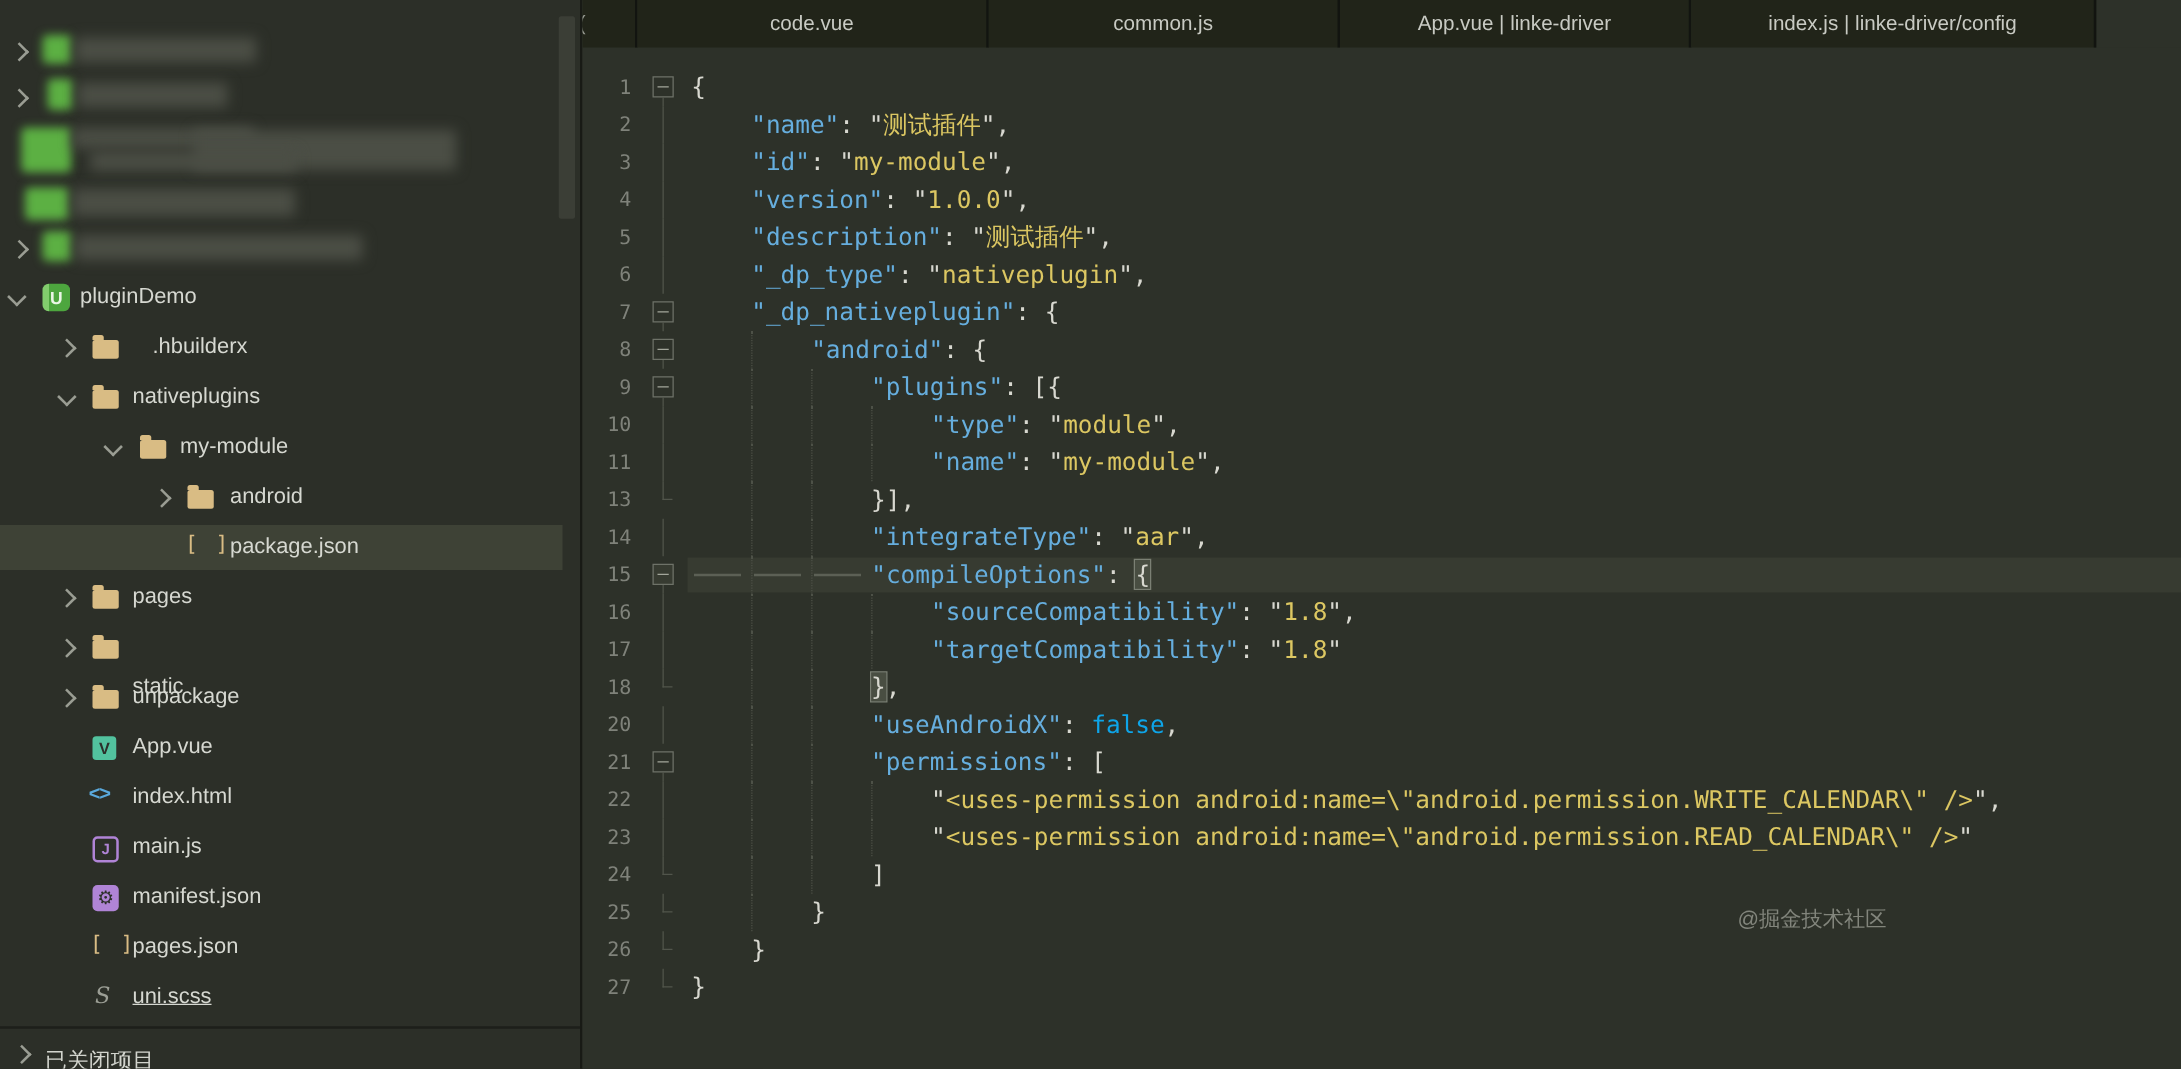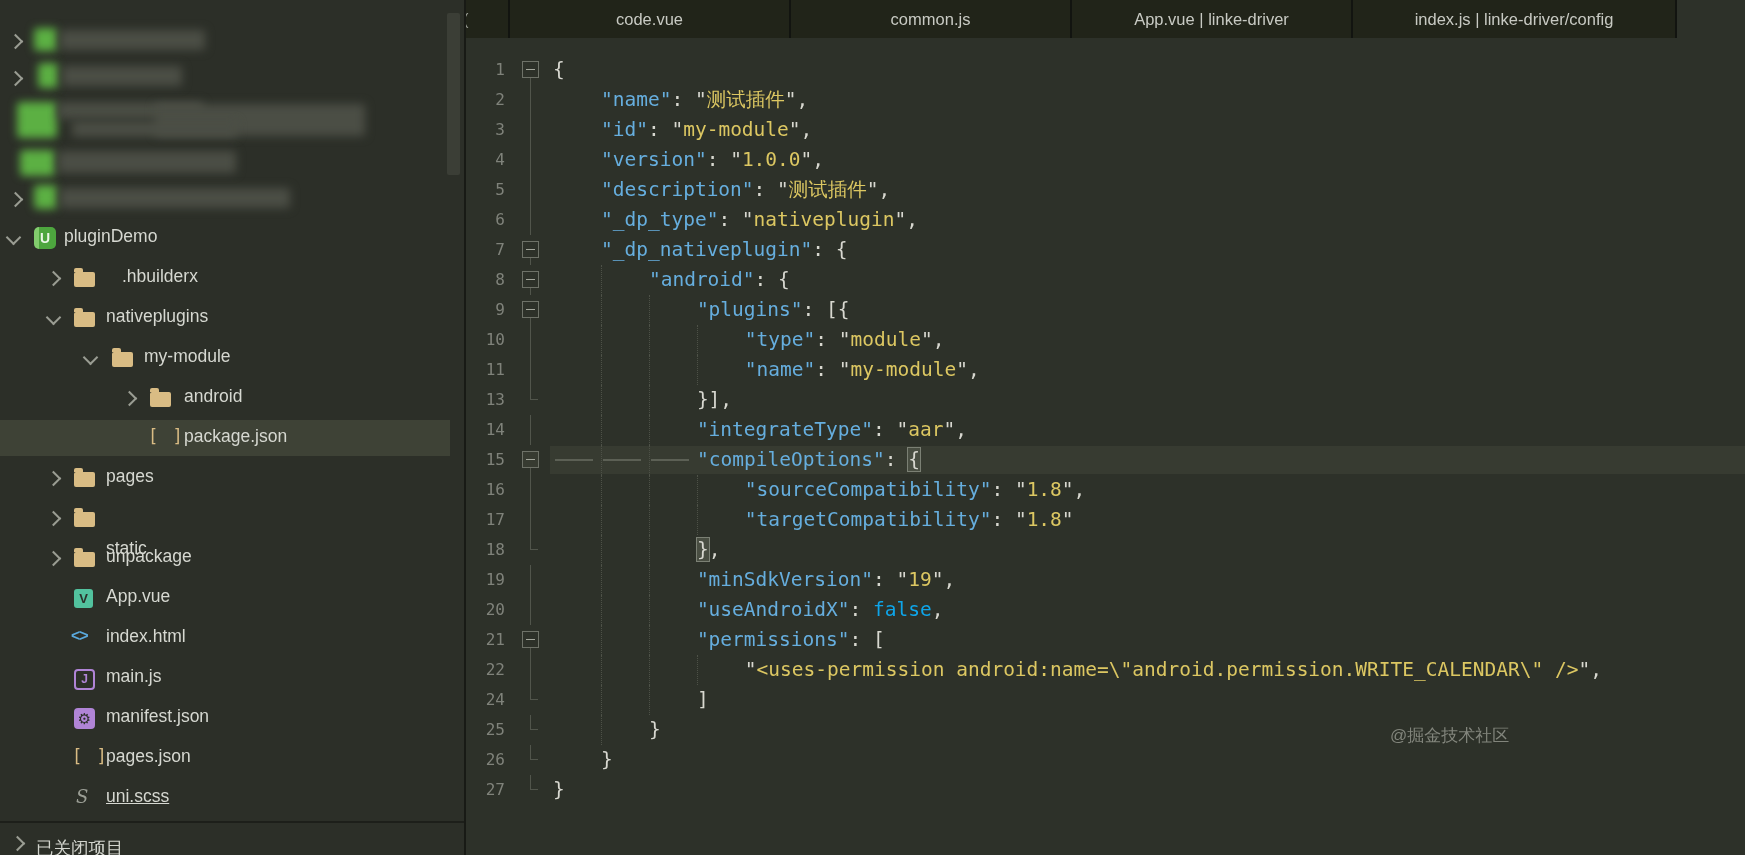--- a/index.html
+++ b/index.html
@@ -287,27 +287,20 @@
           <span class="txt">				<span class="tok-key">"targetCompatibility"</span><span class="tok-pun">: </span><span class="tok-q">"</span><span class="tok-str">1.8</span><span class="tok-q">"</span></span>
         </div>
         <div class="line">
           <span class="ln">18</span>
           <span class="tick"></span>
           <span class="guide" style="left: 135px;"></span>
           <span class="guide" style="left: 183px;"></span>
           <span class="txt">			<span class="tok-pb">}</span><span class="tok-pun">,</span></span>
         </div>
         <div class="line">
-          <span class="ln">19</span>
-          <span class="vline-full"></span>
-          <span class="guide" style="left: 135px;"></span>
-          <span class="guide" style="left: 183px;"></span>
-          <span class="txt">			<span class="tok-key">"minSdkVersion"</span><span class="tok-pun">: </span><span class="tok-q">"</span><span class="tok-str">19</span><span class="tok-q">"</span><span class="tok-pun">,</span></span>
-        </div>
-        <div class="line">
           <span class="ln">20</span>
           <span class="vline-full"></span>
           <span class="guide" style="left: 135px;"></span>
           <span class="guide" style="left: 183px;"></span>
           <span class="txt">			<span class="tok-key">"useAndroidX"</span><span class="tok-pun">: </span><span class="tok-kw">false</span><span class="tok-pun">,</span></span>
         </div>
         <div class="line">
           <span class="ln">21</span>
           <span class="vline-below"></span>
           <span class="foldbox"></span>
@@ -315,20 +308,28 @@
           <span class="guide" style="left: 183px;"></span>
           <span class="txt">			<span class="tok-key">"permissions"</span><span class="tok-pun">: [</span></span>
         </div>
         <div class="line">
           <span class="ln">22</span>
           <span class="vline-full"></span>
           <span class="guide" style="left: 135px;"></span>
           <span class="guide" style="left: 183px;"></span>
           <span class="guide" style="left: 231px;"></span>
           <span class="txt">				<span class="tok-q">"</span><span class="tok-str">&lt;uses-permission android:name=\"android.permission.WRITE_CALENDAR\" /&gt;</span><span class="tok-q">"</span><span class="tok-pun">,</span></span>
+        </div>
+        <div class="line">
+          <span class="ln">23</span>
+          <span class="vline-full"></span>
+          <span class="guide" style="left: 135px;"></span>
+          <span class="guide" style="left: 183px;"></span>
+          <span class="guide" style="left: 231px;"></span>
+          <span class="txt">				<span class="tok-q">"</span><span class="tok-str">&lt;uses-permission android:name=\"android.permission.READ_CALENDAR\" /&gt;</span><span class="tok-q">"</span></span>
         </div>
         <div class="line">
           <span class="ln">24</span>
           <span class="tick"></span>
           <span class="guide" style="left: 135px;"></span>
           <span class="guide" style="left: 183px;"></span>
           <span class="txt">			<span class="tok-pun">]</span></span>
         </div>
         <div class="line">
           <span class="ln">25</span>

